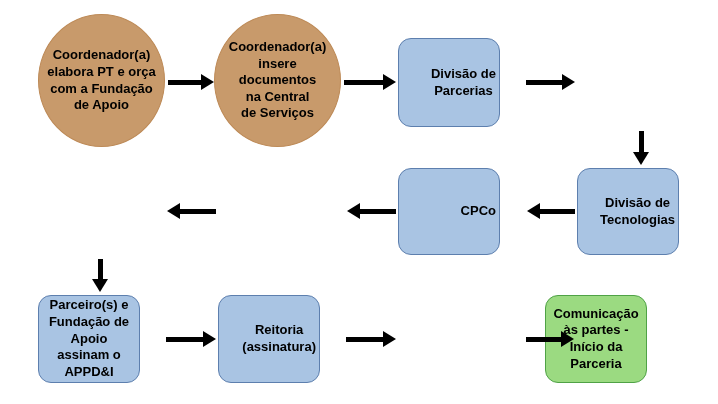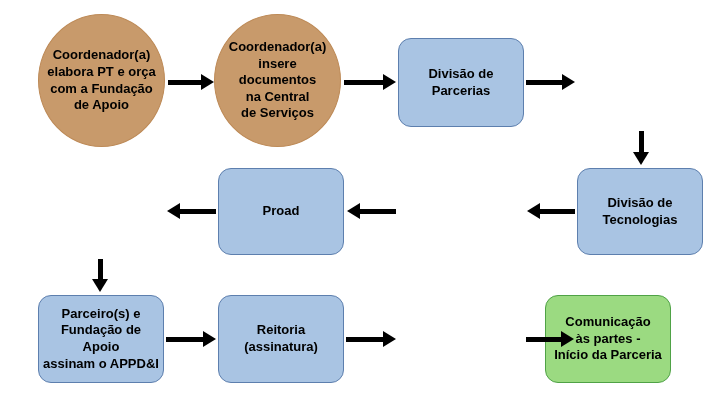--- a/index.html
+++ b/index.html
@@ -20,24 +20,25 @@
     padding:2px 3px;
   }
   .node span{white-space:pre-line;font-weight:bold;}
   .ellipse{
     width:127px;height:133px;
     background:var(--circle-fill,#C89A6B);
     border:1px solid var(--circle-border,#BD8A57);
     border-radius:50%;
   }
   .box{
-    width:126px;
+    width:102px;
     background:var(--box-fill,#A9C4E3);
     border:1.5px solid var(--box-border,#5D7FAE);
     border-radius:13px;
+    justify-content:flex-end;
   }
   .row1{top:38px;height:89px;}
   .row2{top:168px;height:87px;}
   .row3{top:295px;height:88px;}
   .green{
     background:var(--green-fill,#9BDA81);
     border-color:var(--green-border,#4FA246);
   }
   
   .arrow{position:absolute;display:flex;align-items:center;}
@@ -84,24 +85,24 @@
 de Serviços</span>
   </div>
 
   <div class="node box row1" style="left:398px;">
     <span>Divisão de
 Parcerias</span>
   </div>
 
 
 
-  <div class="node box row2" style="left:218px;">
-    <span>Proad</span>
+
+  <div class="node box row2" style="left:398px;">
+    <span>CPCo</span>
   </div>
-
 
   <div class="node box row2" style="left:577px;">
     <span>Divisão de
 Tecnologias</span>
   </div>
 
   <div class="node box row3" style="left:38px;">
     <span>Parceiro(s) e
 Fundação de Apoio
 assinam o APPD&amp;I</span>

